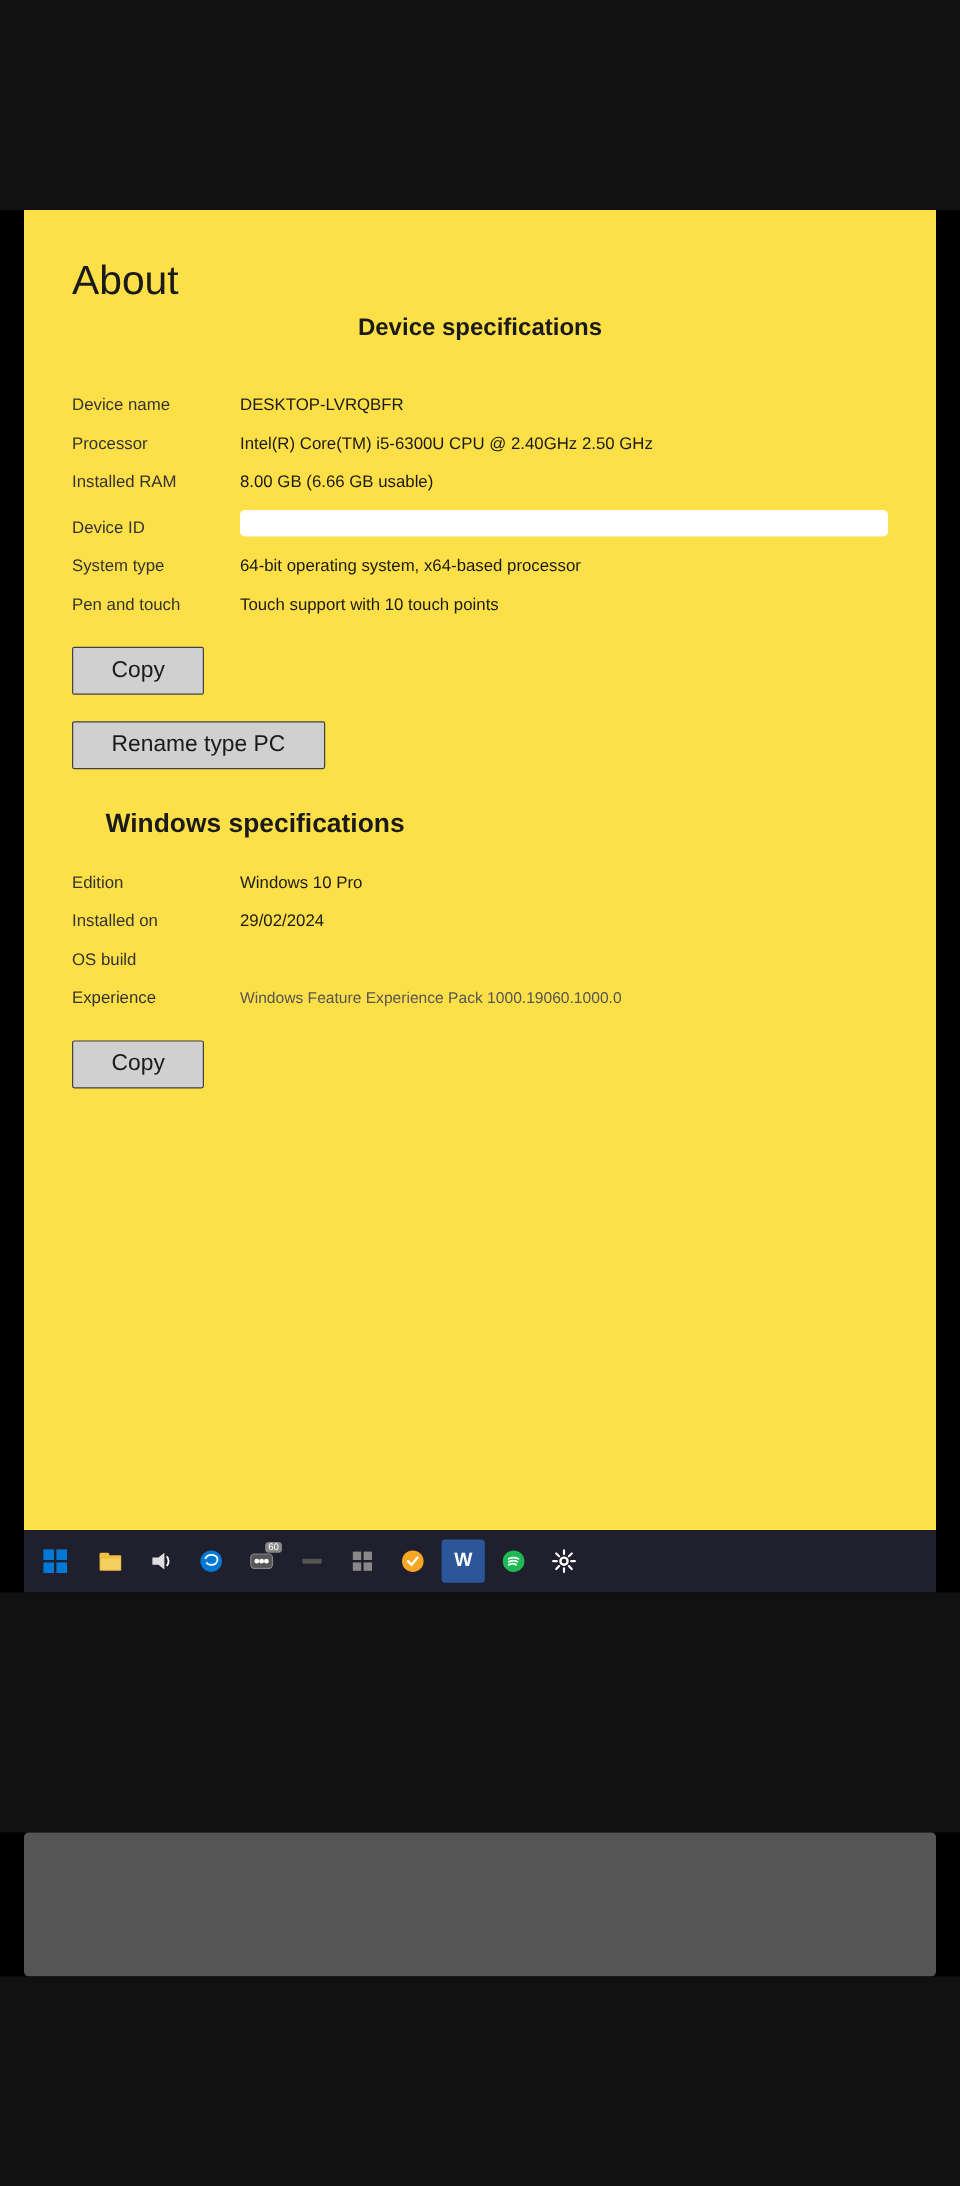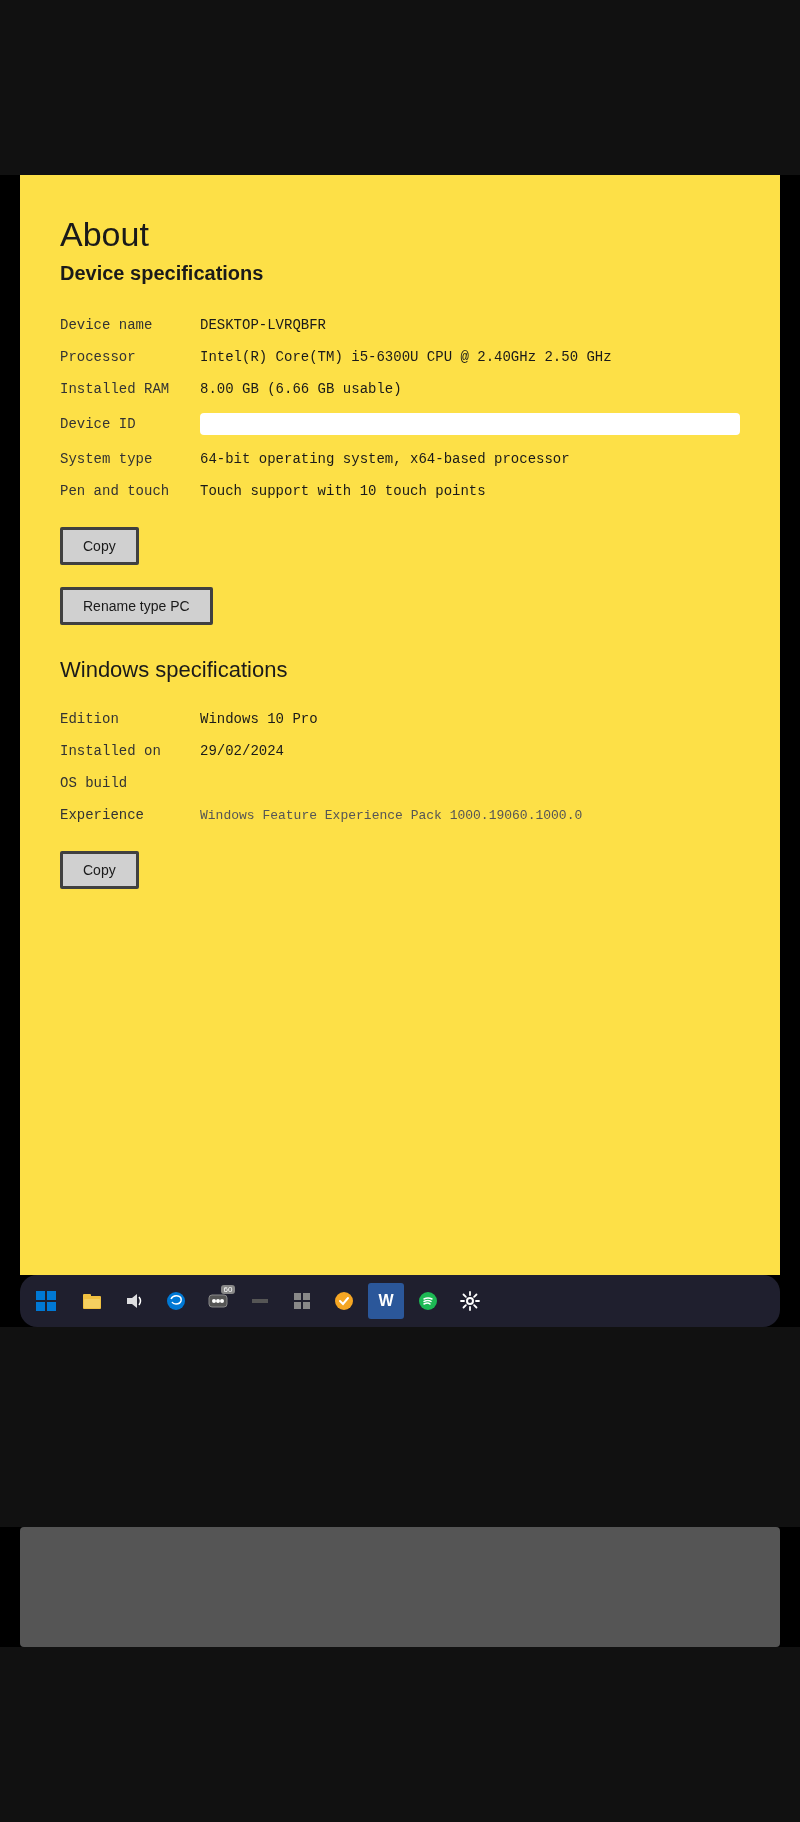--- a/index.html
+++ b/index.html
@@ -25,33 +25,33 @@
       font-size: 34px;
       font-weight: 300;
       color: #1a1a1a;
       margin-bottom: 8px;
     }
 
     .section-title {
       font-size: 20px;
       font-weight: 600;
       color: #1a1a1a;
-      margin-bottom: 24px;
+      margin-bottom: 36px;
+      text-align: center;
     }
 
     .spec-table {
       width: 100%;
       margin-bottom: 20px;
     }
 
     .spec-row {
       display: flex;
       padding: 8px 0;
-      align-items: center;
-      font-family: Liberation Mono, monospace;
+      align-items: flex-end;
     }
 
     .spec-label {
       width: 140px;
       min-width: 140px;
       font-size: 14px;
       color: #333;
       padding-right: 20px;
     }
 
@@ -72,58 +72,58 @@
     .spec-value.redacted-short {
       background: white;
       border-radius: 4px;
       height: 22px;
       width: 280px;
       display: block;
     }
 
     .btn {
       display: inline-block;
-      padding: 8px 20px;
+      padding: 8px 32px;
       background: #d0d0d0;
-      border: 3px solid #404040;
+      border: 1px solid #404040;
       border-radius: 2px;
-      font-size: 14px;
+      font-size: 19px;
       color: #1a1a1a;
       cursor: pointer;
       margin-bottom: 12px;
       font-family: 'Segoe UI', Arial, sans-serif;
     }
 
     .buttons-group {
       margin-top: 10px;
       margin-bottom: 20px;
       display: flex;
       flex-direction: column;
       gap: 10px;
       align-items: flex-start;
     }
 
     .windows-section-title {
       font-size: 22px;
-      font-weight: 400;
+      font-weight: 700;
       color: #1a1a1a;
       margin-top: 20px;
       margin-bottom: 20px;
+      margin-left: 28px;
     }
 
     .taskbar {
       background: #1f1f2e;
       width: 760px;
       margin: 0 auto;
       height: 52px;
       display: flex;
       align-items: center;
       padding: 0 8px;
       gap: 6px;
-      border-radius: 17px;
     }
 
     .taskbar-icon {
       width: 36px;
       height: 36px;
       display: flex;
       align-items: center;
       justify-content: center;
       color: white;
       font-size: 18px;

